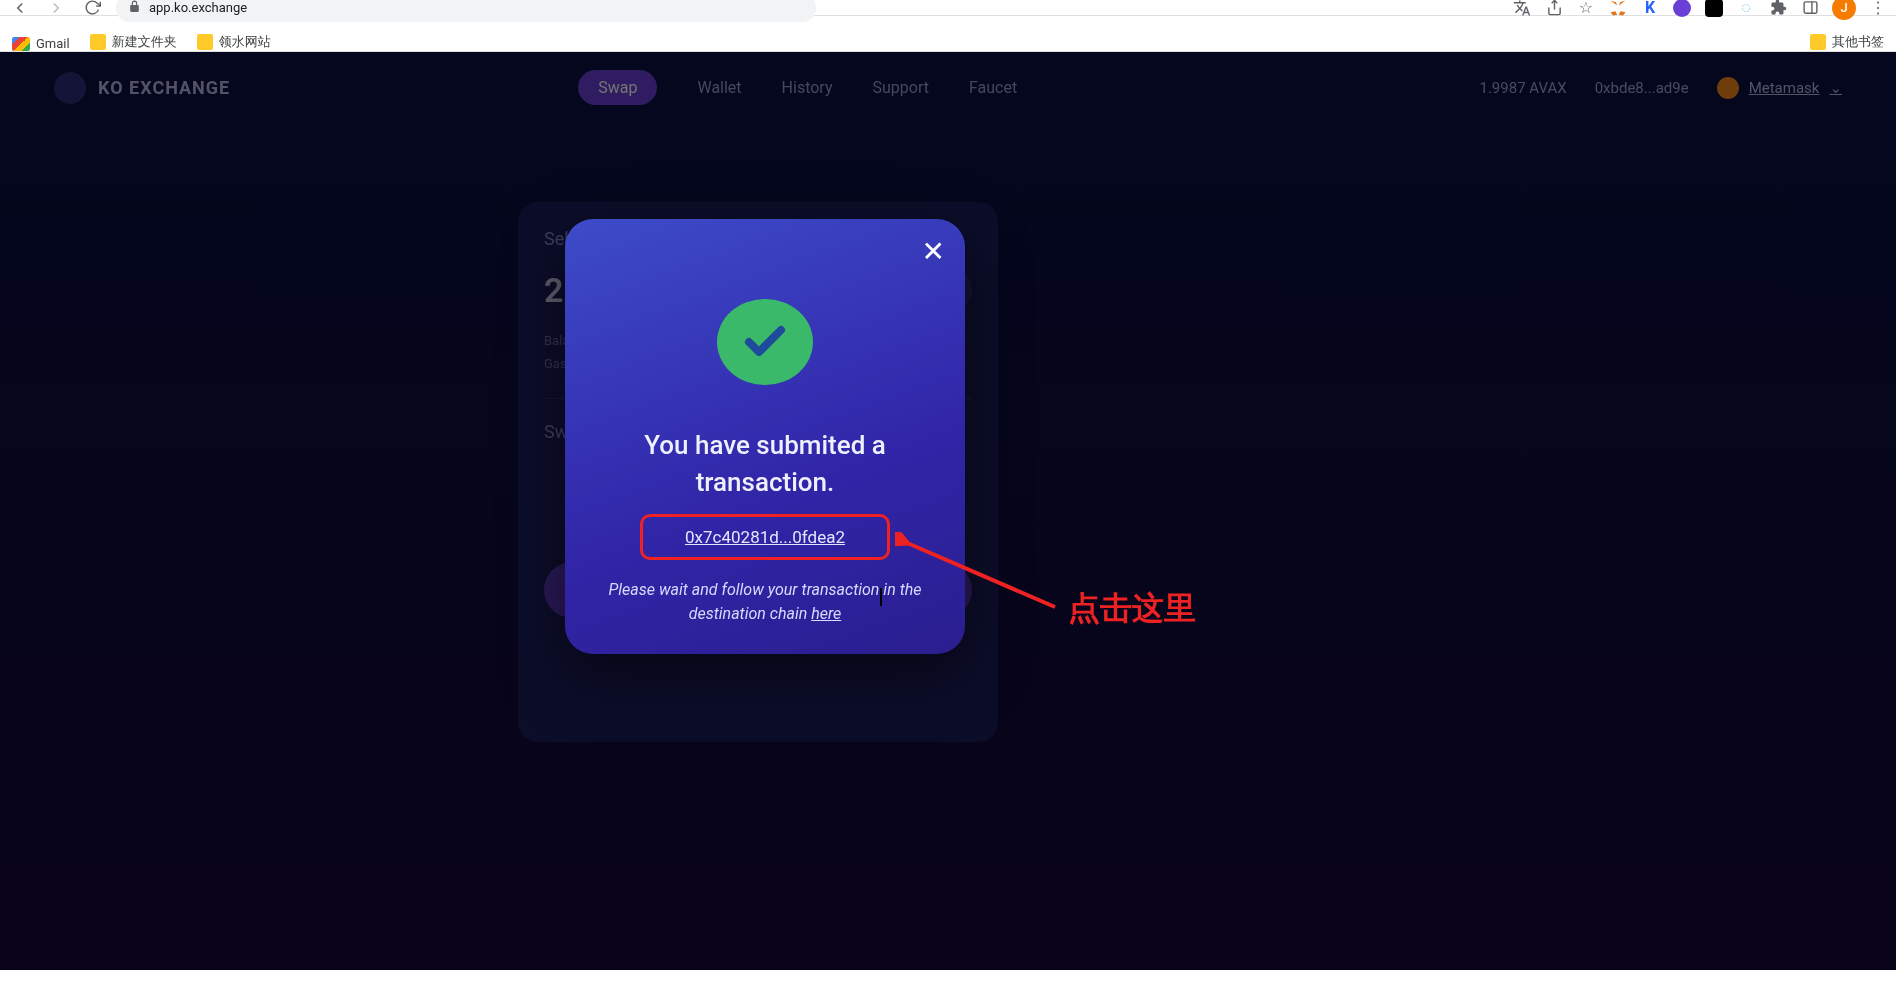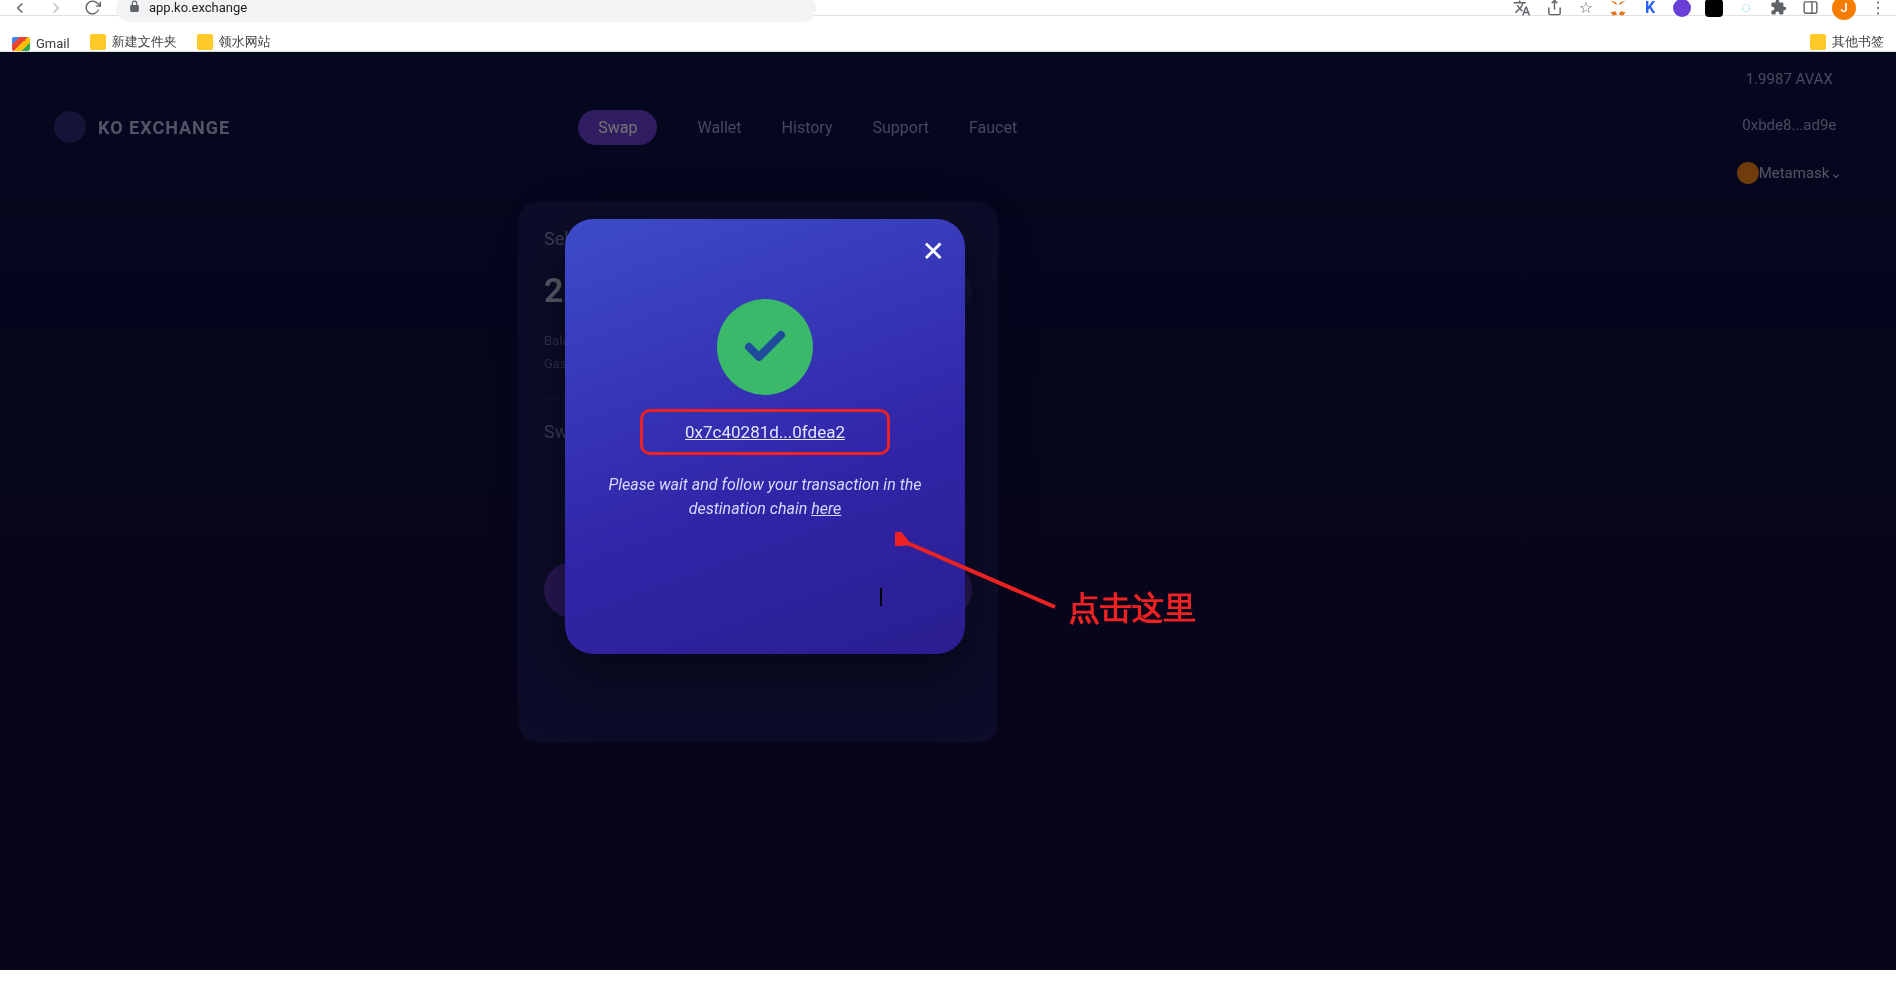--- a/index.html
+++ b/index.html
@@ -23,23 +23,23 @@
 .viewport { position:relative; width:100%; height:918px; background:linear-gradient(180deg, #0a1142 0%, #150a3a 100%); }
 .dim-overlay { position:absolute; inset:0; background:rgba(0,0,0,0.55); }
 
 .app-header { position:relative; display:flex; align-items:center; padding:18px 54px; gap:28px; color:#b9b7e4; }
 .logo-wrap { display:flex; align-items:center; gap:12px; }
 .logo-circ { width:32px; height:32px; border-radius:50%; background:#2a2e7a; }
 .logo-text { font-weight:700; font-size:18px; letter-spacing:1px; }
 .nav { display:flex; align-items:center; gap:40px; margin-left:320px; }
 .nav-item { font-size:16px; color:#9d9ccc; cursor:pointer; }
 .nav-item.active { background:#6a3fd6; color:#fff; padding:8px 20px; border-radius:20px; }
-.hdr-right { margin-left:auto; display:flex; align-items:center; gap:28px;flex-direction:column; }
+.hdr-right { margin-left:auto; display:flex; align-items:center; gap:28px; }
 .pill { font-size:15px; color:#a5a4d2; }
-.wallet-pill { display:flex; align-items:center; font-size:15px; color:#b9b7e4; }
+.wallet-pill { display:flex; align-items:center; gap:10px; font-size:15px; color:#b9b7e4;text-decoration:underline; }
 .wallet-ic { width:22px; height:22px; border-radius:50%; background:#f6851b; }
 
 .swap-card { position:absolute; left:518px; top:150px; width:480px; height:540px; background:#1b1e5c; border-radius:20px; padding:26px; color:#8a89c4; }
 .sc-lbl { font-size:18px; margin-bottom:18px; }
 .amt-row { display:flex; align-items:center; justify-content:space-between; margin-bottom:16px; }
 .amt-val { font-size:34px; font-weight:600; color:#cfcef2; }
 .tok { display:flex; align-items:center; gap:10px; background:#2a2d72; border-radius:26px; padding:8px 18px; }
 .tok-ic { width:30px; height:30px; border-radius:50%; background:#2f4cff; }
 .tok-name { font-size:18px; color:#dcdbf6; font-weight:600; }
 .sub-text { font-size:13px; line-height:1.8; color:#6d6cac; }
@@ -198,20 +198,21 @@
 
   <div class="dim-overlay"></div>
 
   <div class="modal">
     <div class="close">✕</div>
     <div class="check">
       <svg width="48" height="48" viewBox="0 0 24 24" fill="none" stroke="#1f4b9c" stroke-width="4" stroke-linecap="round" stroke-linejoin="round">
           <polyline points="20 6 9 17 4 12"></polyline>
         </svg>
     </div>
+    <div class="modal-title">You have submited a transaction.</div>
     <div class="tx-box">
       <span class="tx-link">0x7c40281d...0fdea2</span>
     </div>
     <div class="modal-hint">
       <span>Please wait and follow your transaction in the destination chain </span><span class="here">here</span>
     </div>
   </div>
 
   <svg class="arrow-svg" width="170" height="90">
     <defs>

